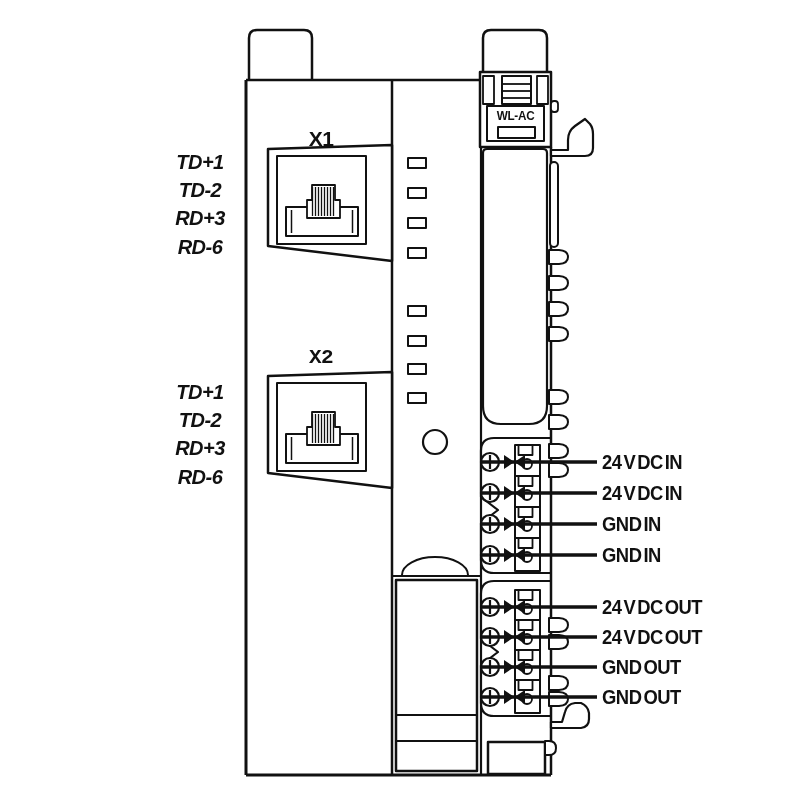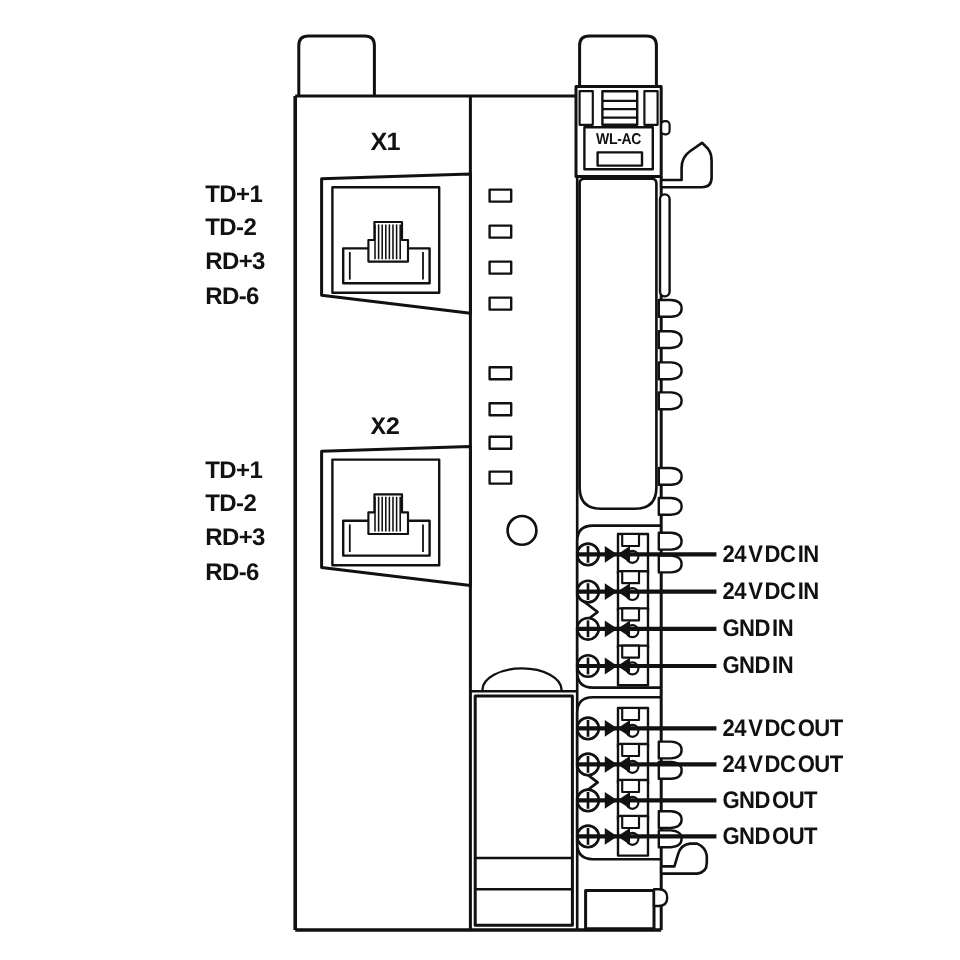--- a/index.html
+++ b/index.html
@@ -9,22 +9,22 @@
   svg *{stroke:#111;fill:none;stroke-linejoin:round;}
   .s13{stroke-width:1.3}.s15{stroke-width:1.5}.s18{stroke-width:1.8}
   .s2{stroke-width:2}.s22{stroke-width:2.2}.s25{stroke-width:2.5}
   .s3{stroke-width:3}.s35{stroke-width:3.5}
   .fw{fill:#ffffff}
   .fb{fill:#111;stroke:none}
   .lbl{position:absolute;font-weight:bold;white-space:nowrap;letter-spacing:-0.5px;}
   .port-lbl{width:54px;text-align:center;font-size:21px;line-height:22px;}
   .pwr-lbl{font-size:20px;line-height:22px;word-spacing:-3px;transform:scaleX(.92);transform-origin:left center;}
   .pin-table{position:absolute;width:58px;}
-  .pin-row{display:flex;justify-content:flex-start;align-items:center;height:28.3px;
-           font-size:20px;font-weight:bold;letter-spacing:-0.5px;}
+  .pin-row{display:flex;justify-content:center;align-items:center;height:28.3px;
+           font-size:20px;font-weight:bold;letter-spacing:-0.5px;font-style:italic;}
   .wlac{width:59px;text-align:center;font-size:13px;line-height:14px;letter-spacing:-0.3px;transform:scaleX(.9);transform-origin:center;}
 </style>
 </head>
 <body>
 
 <div class="stage">
 
   <svg width="800" height="800" viewBox="0 0 800 800">
     <defs>
       <g id="led">
@@ -196,21 +196,21 @@
     <div class="pin-row">
       <span>RD+</span>
       <span>3</span>
     </div>
     <div class="pin-row">
       <span>RD-</span>
       <span>6</span>
     </div>
   </div>
 
-  <div class="lbl port-lbl" style="left:294px;top:108px;">X1</div>
+  <div class="lbl port-lbl" style="left:294px;top:128px;">X1</div>
   <div class="lbl port-lbl" style="left:294px;top:347px;font-family:Liberation Mono, monospace;">X2</div>
 
   <div class="lbl wlac" style="left:486px;top:109px;">WL-AC</div>
 
   <div class="lbl pwr-lbl" style="left:602px;top:451px;">24 V DC IN</div>
   <div class="lbl pwr-lbl" style="left:602px;top:482px;">24 V DC IN</div>
   <div class="lbl pwr-lbl" style="left:602px;top:513px;">GND IN</div>
   <div class="lbl pwr-lbl" style="left:602px;top:544px;">GND IN</div>
   <div class="lbl pwr-lbl" style="left:602px;top:596px;">24 V DC OUT</div>
   <div class="lbl pwr-lbl" style="left:602px;top:626px;">24 V DC OUT</div>

